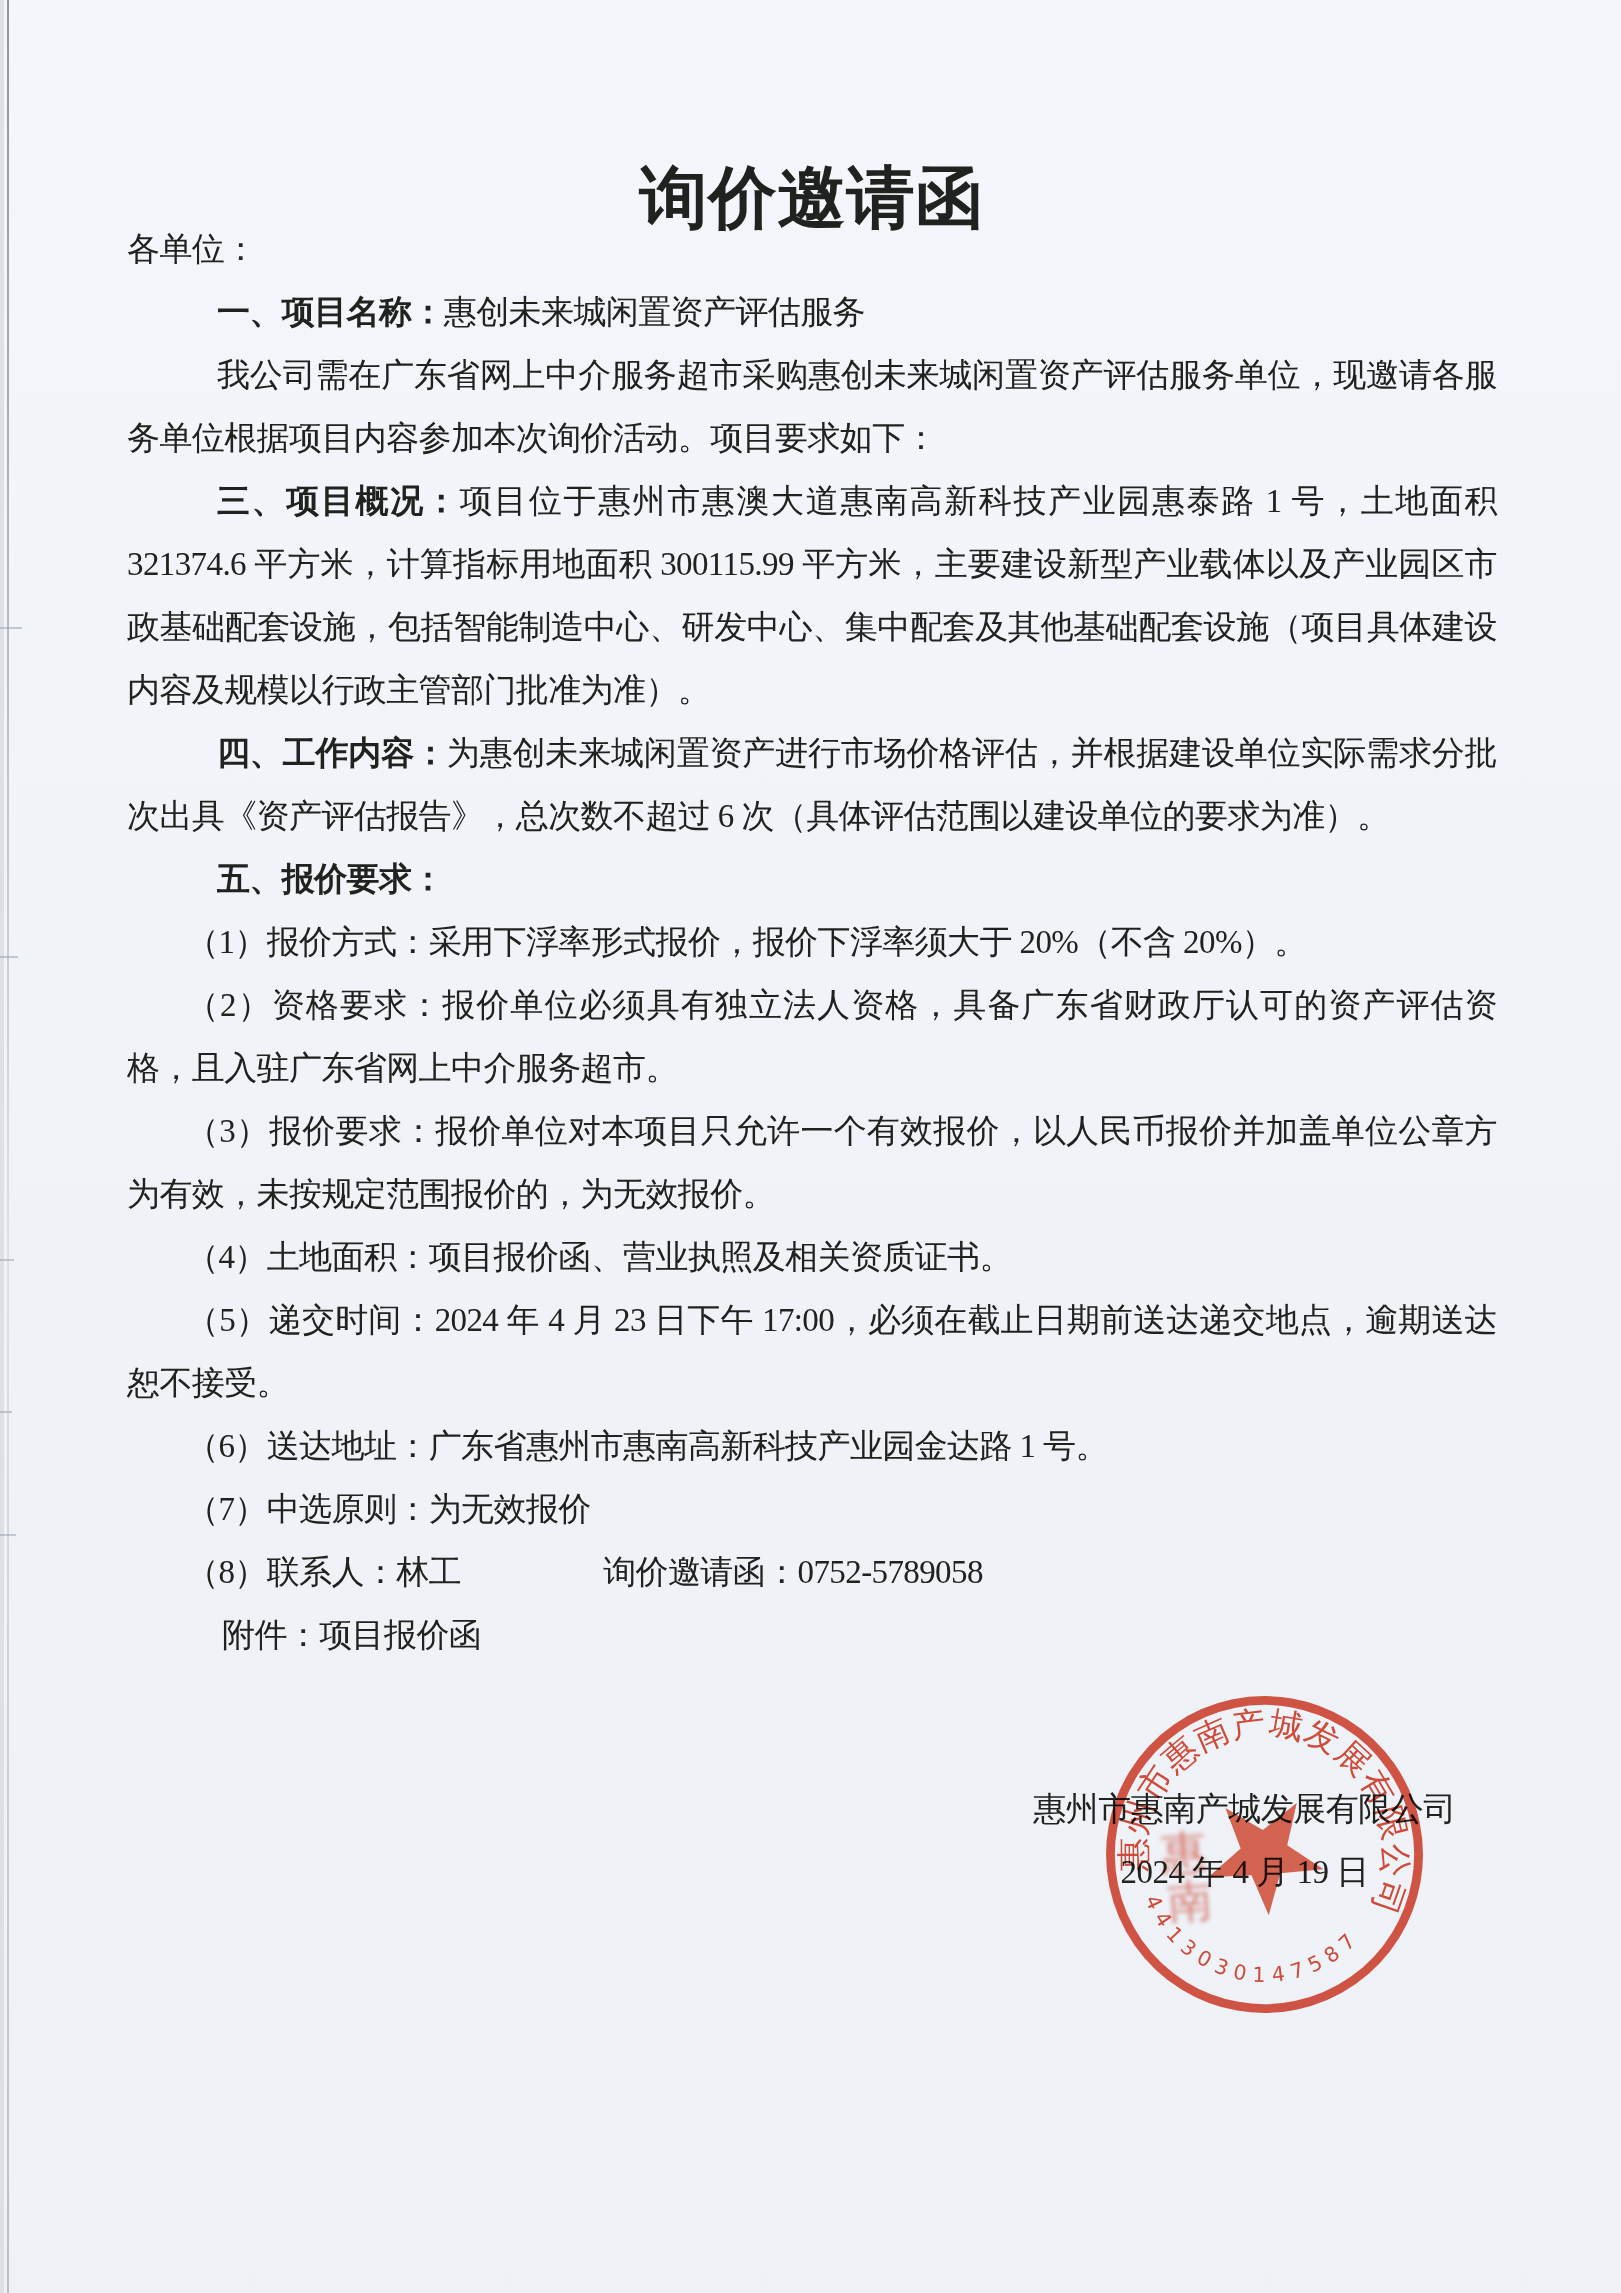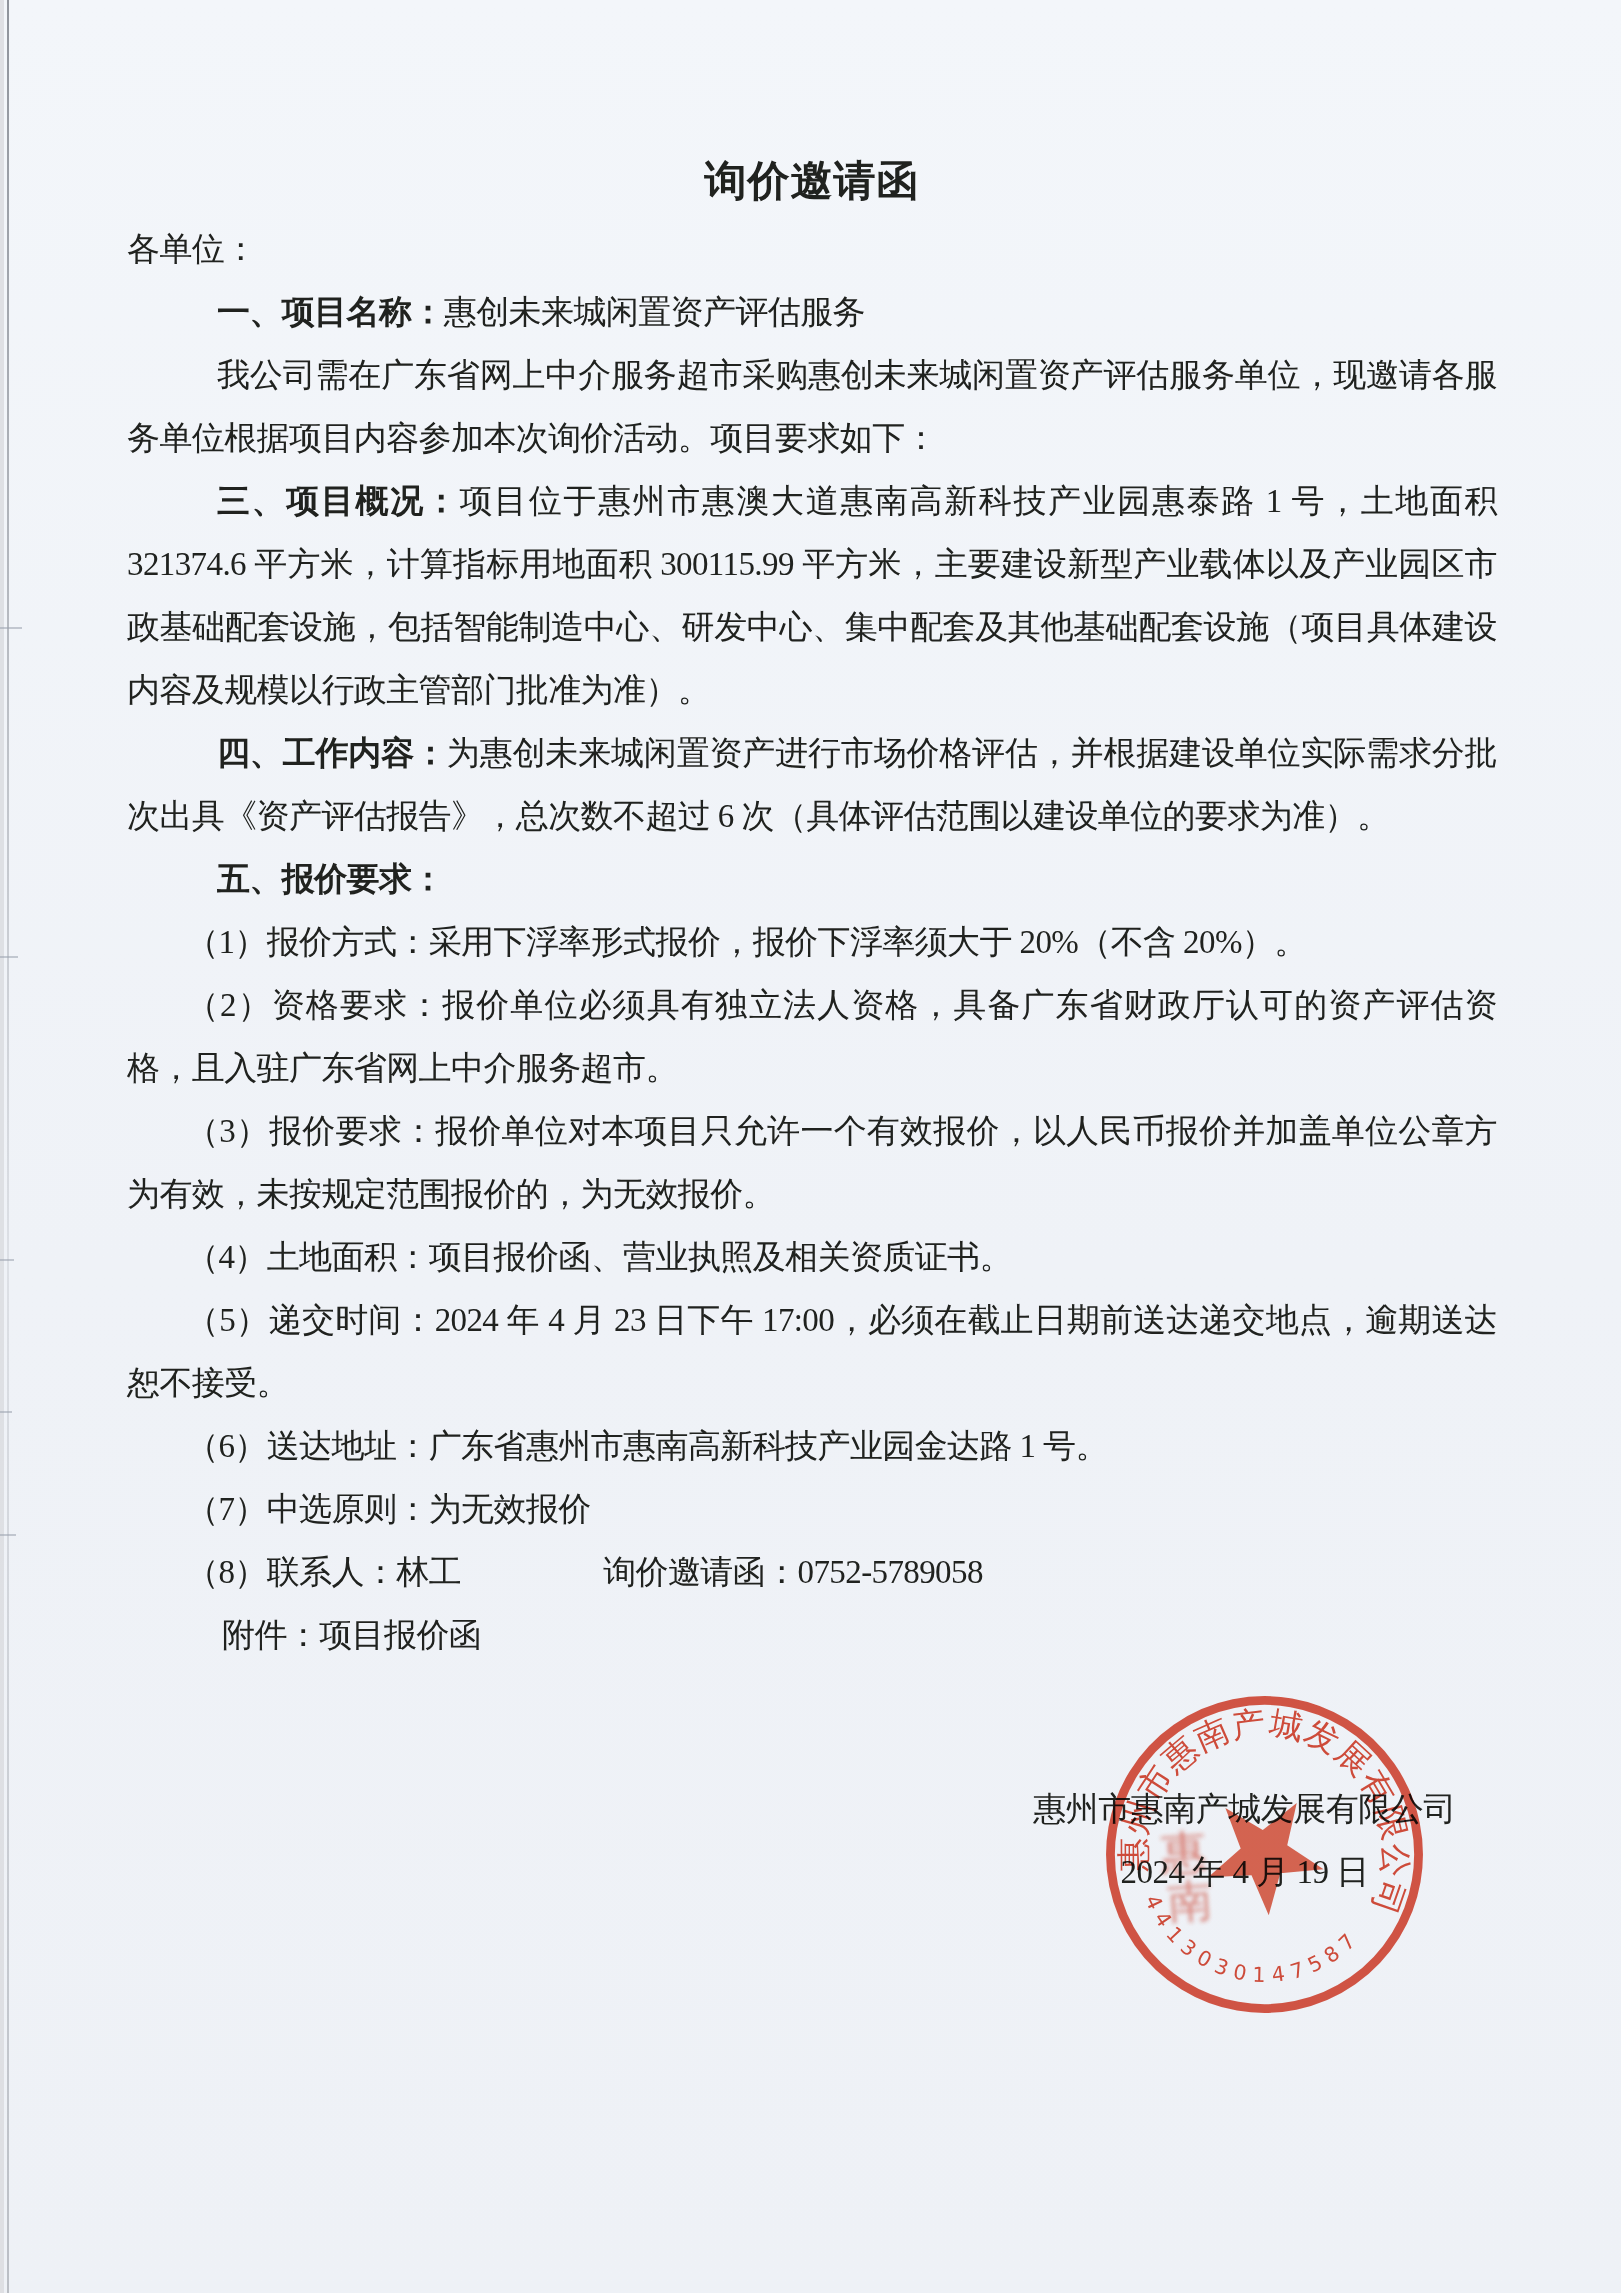--- a/index.html
+++ b/index.html
@@ -10,21 +10,21 @@
     font-family:"Liberation Serif","DejaVu Serif",serif;
   }
   
   .edge-strip{position:absolute;left:0;top:0;width:3.9px;height:100%;background:#d9dbdf;opacity:.8;}
   .edge-line{position:absolute;left:6.9px;top:0;width:2px;height:100%;
     background:linear-gradient(180deg,rgba(90,95,105,.65),rgba(90,95,105,.12) 55%,rgba(90,95,105,.35));}
   .tick{position:absolute;background:#9aa2ae;opacity:.55;}
   
   .doc-title{
     position:absolute; top:153px; left:127px; width:1370px;
-    text-align:center; font-size:42px; font-weight:700; letter-spacing:1px;
+    text-align:center; font-size:68px; font-weight:700; letter-spacing:1px;
   }
   
   .doc-body{
     position:absolute; left:127px; top:218px; width:1370px;
     font-size:33px; line-height:63px; letter-spacing:-0.6px;
     text-align:justify; text-justify:inter-ideograph;
   }
   .doc-body p{margin:0;padding:0;}
   .indent{text-indent:90px;}
   .item{text-indent:59px;}

